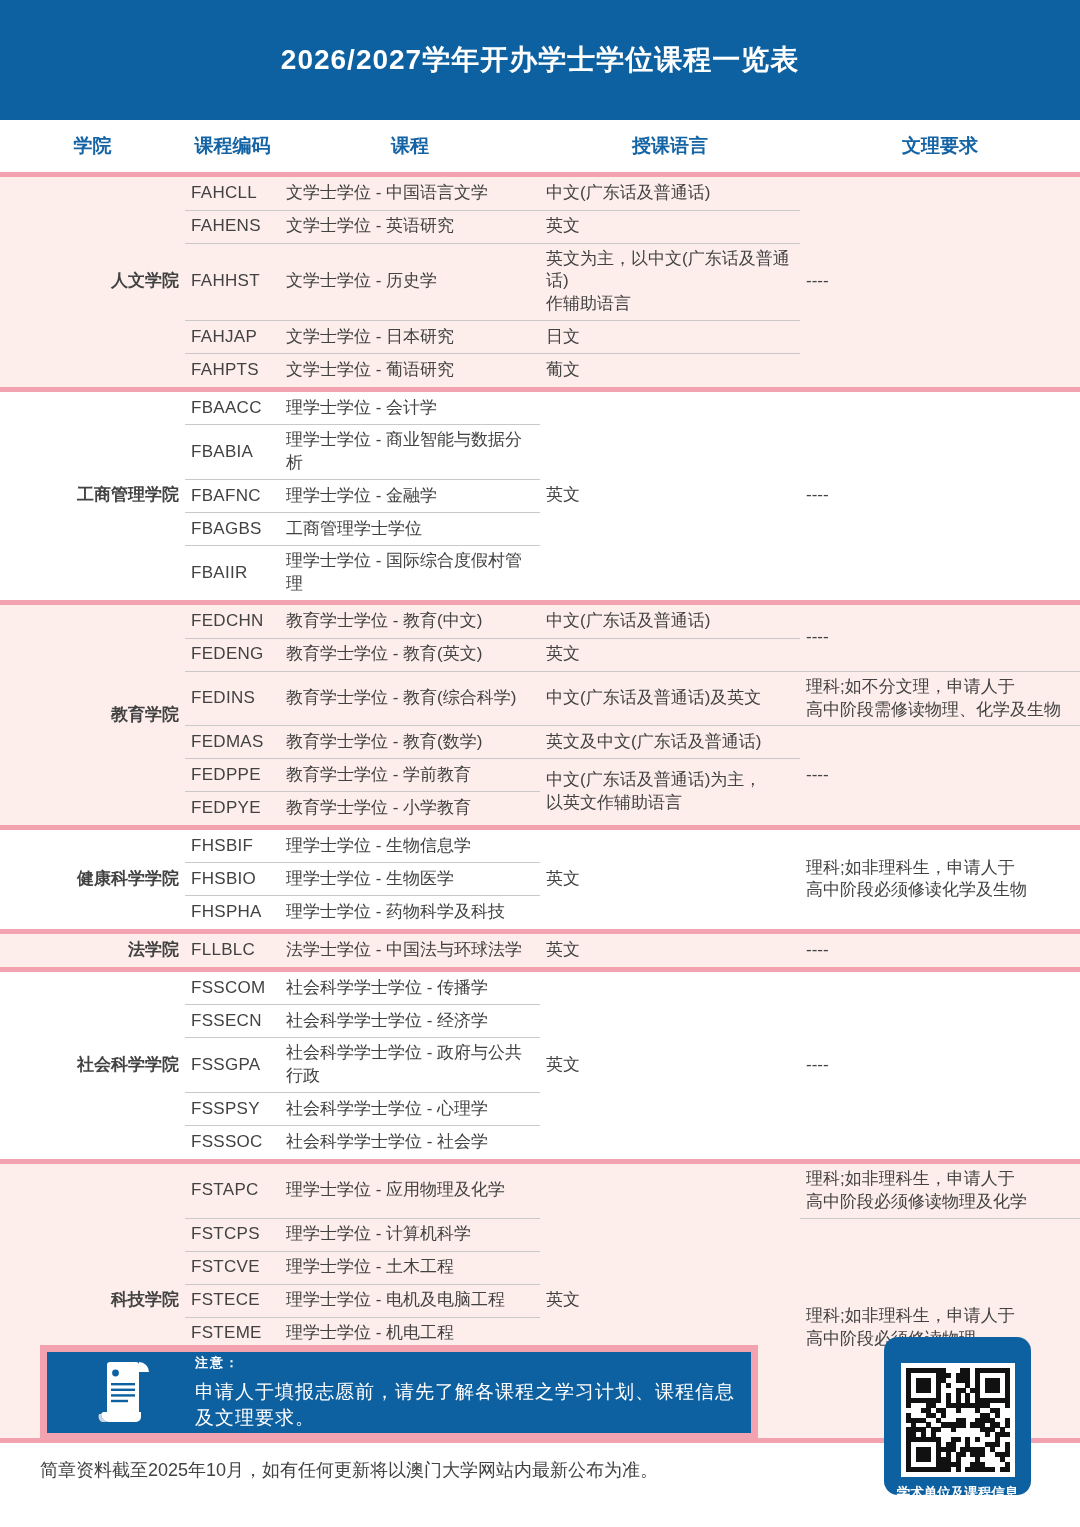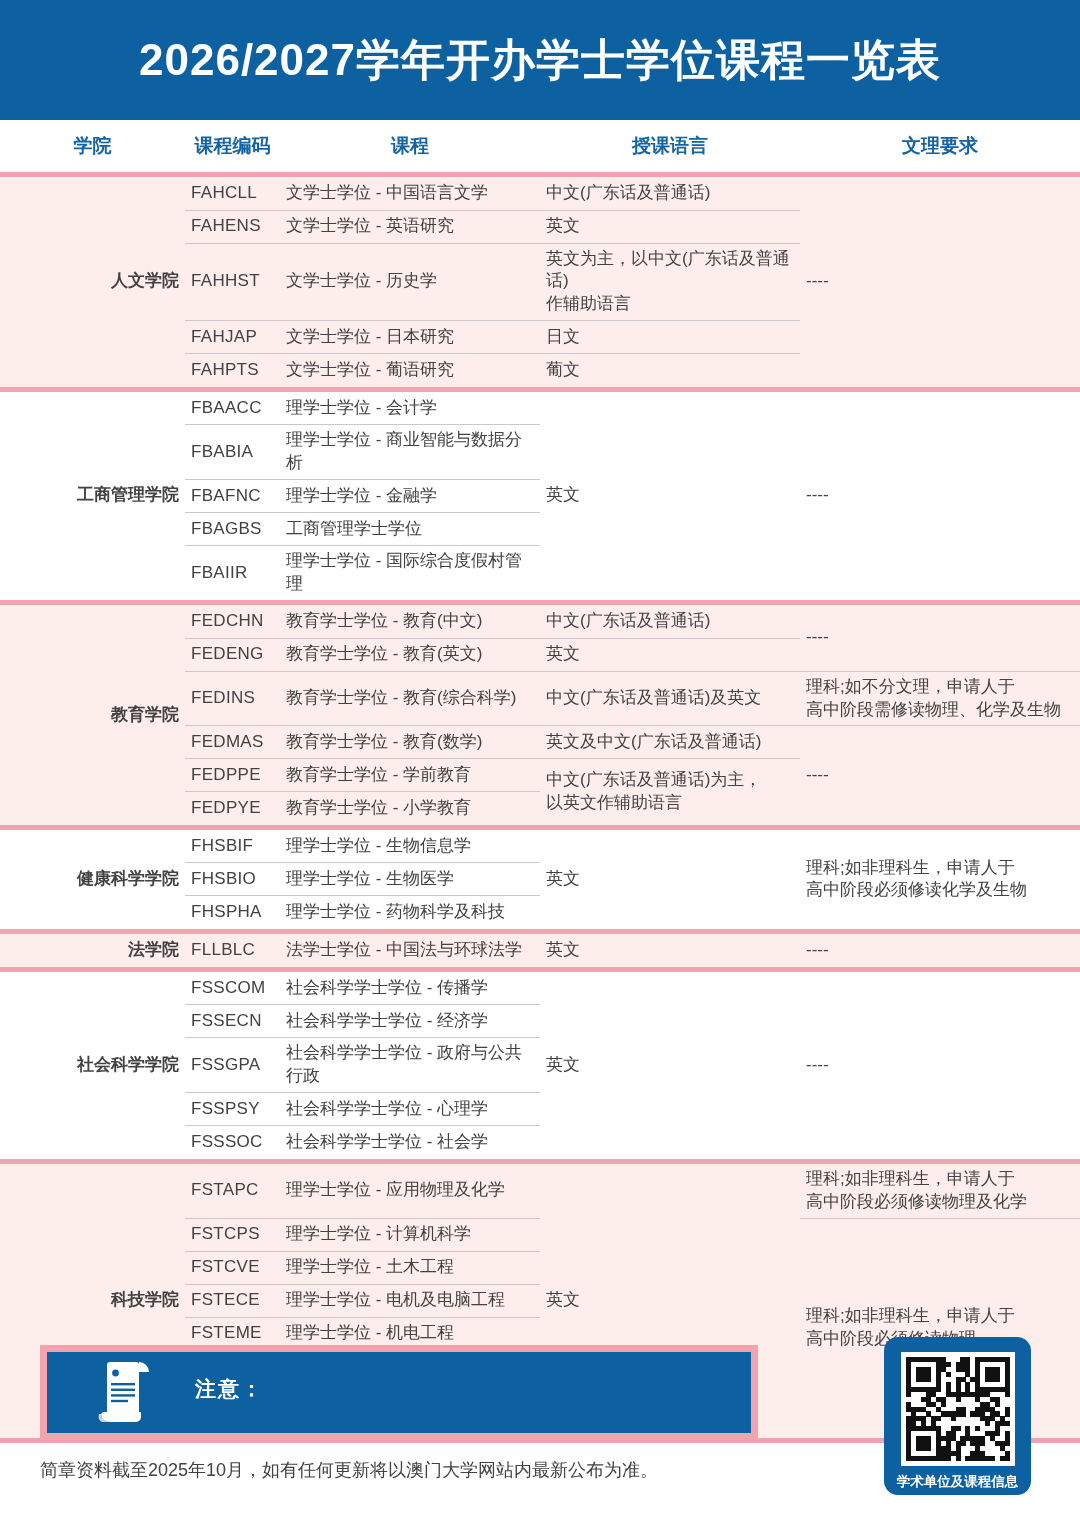--- a/index.html
+++ b/index.html
@@ -10,45 +10,45 @@
     --pink_bg:#fdeeec;
     --row_divider_gray:#c9c9c9;
     --text_dark:#424242;
   }
   *{margin:0;padding:0;box-sizing:border-box}
   html,body{background:#ffffff}
   body{font-family:"Liberation Sans","DejaVu Sans",sans-serif;color:var(--text_dark)}
   .poster{position:relative;width:1080px;height:1527px;background:#fff;overflow:hidden}
 
   .title-band{height:120px;background:var(--primary_blue);display:flex;align-items:center;justify-content:center}
-  .title-band h1{color:#ffffff;font-size:44px;font-weight:bold;letter-spacing:1px}
+  .title-band h1{color:#ffffff;font-size:28px;font-weight:bold;letter-spacing:1px}
 
   .col-headers{display:grid;grid-template-columns:185px 95px 260px 260px 280px;height:52px;align-items:center;background:#fff}
   .col-headers .col-h{text-align:center;font-size:19px;font-weight:bold;color:var(--header_text_blue)}
 
   table.prog{width:1080px;border-collapse:collapse;table-layout:fixed}
   table.prog td{font-size:17px;color:var(--text_dark);height:33px;padding:4px 6px;vertical-align:middle;line-height:1.35}
   tr.sec-pink td{background:var(--pink_bg)}
   tr.sec-white td{background:#ffffff}
   td.col-college{font-size:22px;font-weight:bold;color:var(--college_text_blue);padding-left:38px;text-align:right}
   td.col-code{padding-left:3px;letter-spacing:.3px}
   td.col-course{padding-left:0}
   td.col-lang,td.col-req{text-align:left;white-space:pre-line}
   td.divider{border-bottom:1px solid var(--row_divider_gray)}
   tr.section-divider td{height:5px;padding:0;background:var(--pink_line);border:none}
 
   .note-box{position:absolute;left:40px;top:1345px;width:718px;height:95px;background:var(--primary_blue);
             border:7px solid var(--pink_line);display:flex;align-items:center}
   .note-icon{margin-left:46px;flex:0 0 auto;width:64px;height:66px}
   .note-texts{margin-left:38px;color:#ffffff}
-  .note-label{font-size:21px;font-weight:bold;margin-bottom:7px;letter-spacing:2px}
+  .note-label{font-size:13px;font-weight:bold;margin-bottom:7px;letter-spacing:2px}
   .note-text{font-size:19px;letter-spacing:1px}
 
   .qr-block{position:absolute;left:884px;top:1337px;width:147px;height:158px;background:var(--primary_blue);
-            border-radius:14px;display:flex;flex-direction:column;align-items:center;padding-top:15px}
+            border-radius:14px;display:flex;flex-direction:column;align-items:center;padding-top:26px}
   .qr-white{width:114px;height:114px;background:#ffffff;padding:5px}
   .qr-white svg{width:104px;height:104px;display:block}
   .qr-label{color:#ffffff;font-size:13.5px;margin-top:7px;font-weight:bold;white-space:nowrap}
 
   .footer-note{position:absolute;left:40px;top:1458px;font-size:18px;color:var(--text_dark)}
 </style>
 </head>
 <body>
 
 <div class="poster">
@@ -274,20 +274,21 @@
       <rect x="14" y="2" width="32" height="52" rx="3" fill="#ffffff"></rect>
       <path d="M46 2 a10 10 0 0 1 10 10 l-10 0 z" fill="#ffffff"></path>
       <circle cx="22.5" cy="13" r="3.4" fill="#0e61a0"></circle>
       <rect x="18" y="23" width="24" height="2.4" fill="#0e61a0"></rect>
       <rect x="18" y="28.6" width="24" height="2.4" fill="#0e61a0"></rect>
       <rect x="18" y="34.2" width="24" height="2.4" fill="#0e61a0"></rect>
       <rect x="18" y="39.8" width="17" height="2.4" fill="#0e61a0"></rect>
     </svg>
     <div class="note-texts">
       <div class="note-label">注意：</div>
+      <div class="note-text">申请人于填报志愿前，请先了解各课程之学习计划、课程信息及文理要求。</div>
     </div>
   </div>
 
   <div class="qr-block">
     <div class="qr-white">
       <svg id="qr-svg" viewBox="0 0 21 21" shape-rendering="crispEdges" aria-hidden="true">
           <rect x="0" y="0" width="1.02" height="1.02" fill="#111111"></rect>
           <rect x="1" y="0" width="1.02" height="1.02" fill="#111111"></rect>
           <rect x="2" y="0" width="1.02" height="1.02" fill="#111111"></rect>
           <rect x="3" y="0" width="1.02" height="1.02" fill="#111111"></rect>

